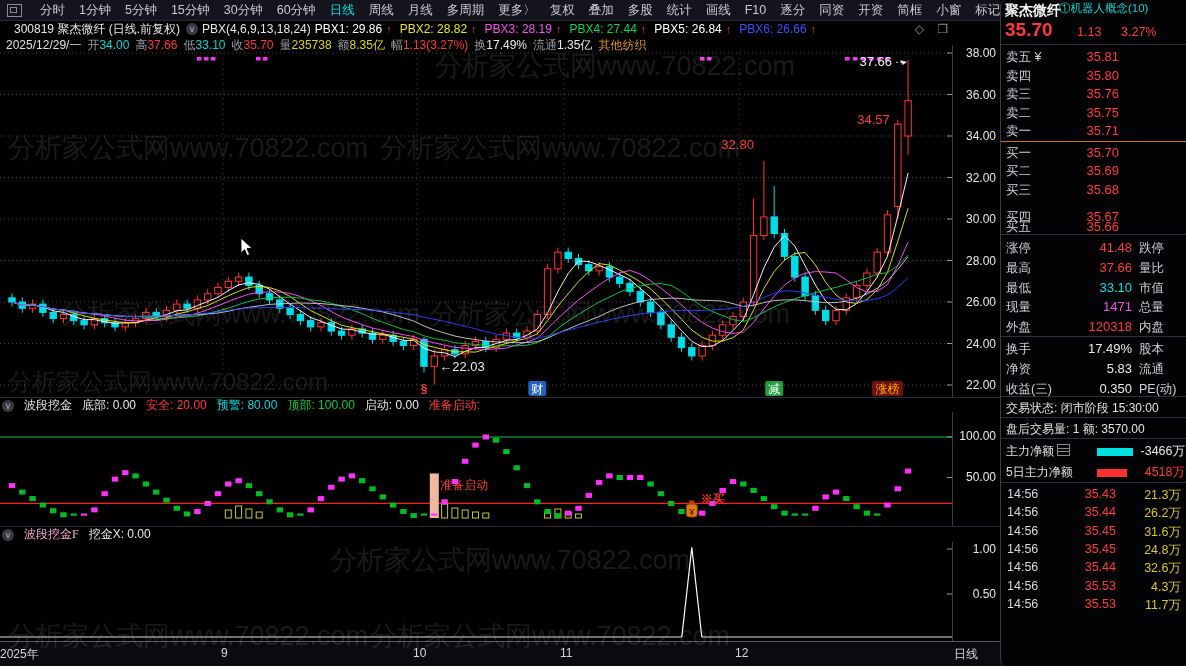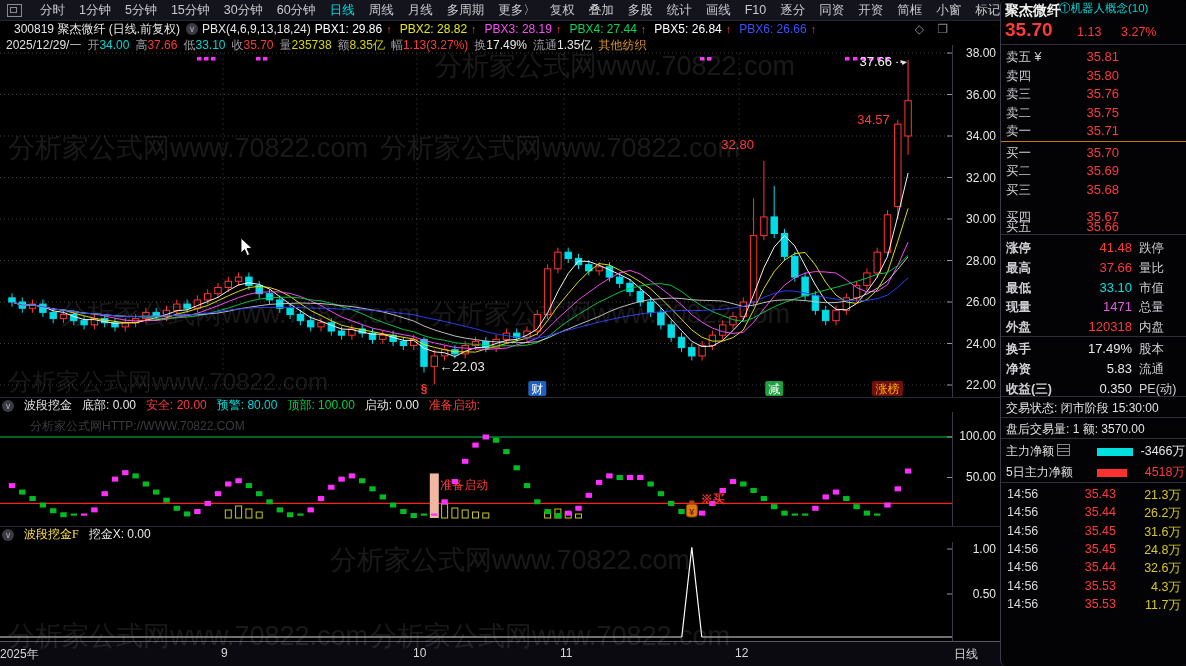--- a/index.html
+++ b/index.html
@@ -41,21 +41,21 @@
   .rp-name{position:absolute;left:4px;top:2px;font-size:14px;font-weight:bold;color:#f2f2f2;white-space:nowrap;}
   .rp-tag{position:absolute;left:58px;top:1px;font-size:11.5px;color:#00d8d8;white-space:nowrap;}
   .rp-price{position:absolute;left:4px;top:19px;font-size:19px;font-weight:bold;color:#ff3a3a;}
   .rp-chg{position:absolute;left:76px;top:25px;font-size:12.5px;color:#ff3a3a;}
   .rp-pct{position:absolute;left:120px;top:25px;font-size:12.5px;color:#ff3a3a;}
   .sep{position:absolute;left:0;width:186px;height:0;border-top:1px solid #2e2e3a;}
   .book-row{position:absolute;left:0;width:186px;height:18.5px;}
   .book-row .bl{position:absolute;left:5px;top:2px;color:#cfcfd4;}
   .book-row .bv{position:absolute;left:40px;top:2px;width:78px;text-align:right;color:#ff3a3a;font-size:13px;}
   .stat-row{position:absolute;left:0;width:186px;height:19.5px;}
-  .stat-row .sl{position:absolute;left:5px;top:2px;font-weight:bold;}
+  .stat-row .sl{position:absolute;left:5px;top:2px;}
   .stat-row .sv{position:absolute;left:36px;top:2px;width:95px;text-align:right;font-size:13px;}
   .stat-row .sl2{position:absolute;left:138px;top:2px;}
   .rp-line{position:absolute;left:5px;width:180px;white-space:nowrap;font-size:12px;color:#e2e2e2;overflow:hidden;}
   .flow-row{position:absolute;left:0;width:186px;height:21px;}
   .flow-row .fl{position:absolute;left:5px;top:3px;font-size:12px;color:#e2e2e2;white-space:nowrap;}
   .flow-row .fbar{position:absolute;top:8px;height:8px;}
   .flow-row .fv{position:absolute;right:2px;top:3px;font-size:12.5px;white-space:nowrap;}
   .list-ico{display:inline-block;width:11px;height:10px;border:1px solid #888;margin-left:3px;vertical-align:-1px;
             background:linear-gradient(#030306 30%, #888 30%, #888 40%, #030306 40%, #030306 60%, #888 60%, #888 70%, #030306 70%);}
   .tick-row{position:absolute;left:0;width:186px;height:18.3px;}
@@ -481,21 +481,21 @@
       <rect x="894.6" y="74.34" width="6.4" height="5" fill="#ff30ff"></rect>
       <rect x="904.9" y="56.519999999999996" width="6.4" height="5" fill="#ff30ff"></rect>
       <rect x="686.3000000000001" y="92" width="11" height="13" rx="3" fill="#e07818" stroke="#8a4a00" stroke-width="1"></rect>
       <rect x="689.3000000000001" y="88.5" width="5" height="4" fill="#c23c10"></rect>
       <text x="691.8000000000001" y="102.5" fill="#6a2800" font-size="9" font-weight="bold" text-anchor="middle">¥</text>
       <text x="700.8000000000001" y="91" fill="#ff3030" font-size="12" font-weight="bold">※买</text>
     </svg>
 
   <div class="phead" style="top:526px;">
     <span class="circle-ico">∨</span>
-    <span id="f-head"><span style="color: #fde047; font-family: Liberation Serif, serif;">波段挖金F</span><span style="color: rgb(232, 232, 232);">挖金X: 0.00</span></span>
+    <span id="f-head"><span style="color: #f9a8d4; font-family: Liberation Serif, serif;">波段挖金F</span><span style="color: rgb(232, 232, 232);">挖金X: 0.00</span></span>
   </div>
   <svg id="f-svg" class="chart-svg" style="top:542px;z-index:1;" width="1000" height="99">
       <line x1="947" y1="7" x2="953" y2="7" stroke="#999"></line>
       <text x="996" y="11" fill="#e8e8e8" font-size="12" text-anchor="end">1.00</text>
       <line x1="947" y1="52" x2="953" y2="52" stroke="#999"></line>
       <text x="996" y="56" fill="#e8e8e8" font-size="12" text-anchor="end">0.50</text>
       <line x1="952.5" y1="0" x2="952.5" y2="99" stroke="#3a3a46"></line>
       <line x1="0" y1="95" x2="681.8000000000001" y2="95" stroke="#e0e0e0" stroke-width="1"></line>
       <line x1="701.8000000000001" y1="95" x2="952" y2="95" stroke="#e0e0e0" stroke-width="1"></line>
       <polyline points="681.8000000000001,95 691.8000000000001,5.239999999999995 701.8000000000001,95" fill="#000" stroke="#ffffff" stroke-width="1.2"></polyline>
@@ -662,21 +662,20 @@
       </div>
   <div class="sep" style="top: 141px; border-top: 1px solid rgb(200, 120, 0);"></div>
     </div>
 
   <span class="wm" style="left:435px;top:48px;">分析家公式网www.70822.com</span>
   <span class="wm" style="left:8px;top:130px;">分析家公式网www.70822.com</span>
   <span class="wm" style="left:380px;top:130px;">分析家公式网www.70822.com</span>
   <span class="wm" style="left:60px;top:296px;">分析家公式网www.70822.com</span>
   <span class="wm" style="left:430px;top:296px;">分析家公式网www.70822.com</span>
   <span class="wm" style="left:8px;top:366px;font-size:24px;">分析家公式网www.70822.com</span>
-  <span class="wm-url" style="left:30px;top:418px;">分析家公式网HTTP://WWW.70822.COM</span>
   <span class="wm" style="left:330px;top:542px;">分析家公式网www.70822.com</span>
   <span class="wm" style="left:8px;top:618px;">分析家公式网www.70822.com</span>
   <span class="wm" style="left:370px;top:618px;">分析家公式网www.70822.com</span>
 
 
   <svg class="cursor" style="left:240px;top:237px;" width="16" height="20">
     <path d="M1,1 L1,16 L4.6,12.6 L7.2,18.6 L9.6,17.4 L7,11.6 L12,11.3 Z" fill="#fff" stroke="#000" stroke-width="0.9"></path>
   </svg>
 </div>
 

